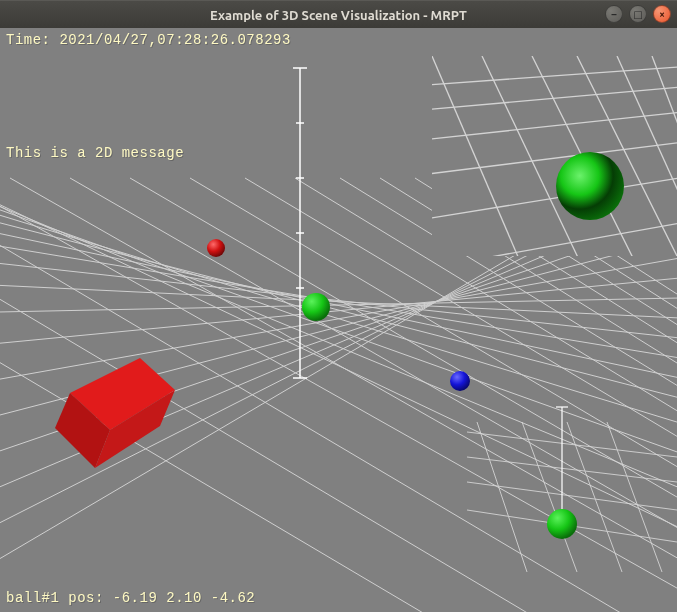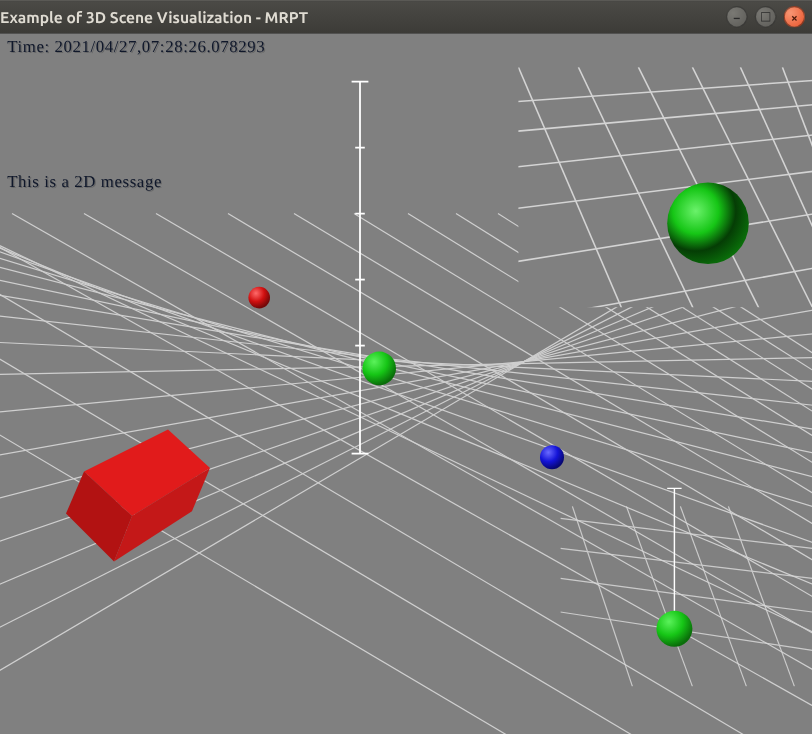--- a/index.html
+++ b/index.html
@@ -9,20 +9,21 @@
     width: 677px;
     height: 612px;
     overflow: hidden;
     position: relative;
   }
   .titlebar {
     height: 28px;
     background: linear-gradient(to bottom, #4b4a46 0%, #3c3b37 100%);
     display: flex;
     align-items: center;
+    justify-content: center;
     position: relative;
     color: #dfdbd2;
     font-size: 13px;
     font-weight: bold;
     border-top: 1px solid #5a5955;
   }
   .window-controls {
     position: absolute;
     right: 6px;
     top: 4px;
@@ -47,22 +48,22 @@
     position: absolute;
     top: 28px;
     left: 0;
     width: 677px;
     height: 584px;
     background: #808080;
     overflow: hidden;
   }
   .overlay-text {
     position: absolute;
-    color: #0f172a;
-    font-family: Liberation Serif, serif;
+    color: #fef9c3;
+    font-family: Liberation Mono, monospace;
     font-size: 14px;
     letter-spacing: 0.5px;
     text-shadow: 1px 1px 0 rgba(0,0,0,0.2);
     user-select: none;
   }
   .time-text { top: 4px; left: 6px; }
   .msg-text  { top: 86px; left: 6px; margin-top: 31px; }
   .status-text { bottom: 6px; left: 6px; }
   svg.scene { position:absolute; top:0; left:0; }
   .inset {
@@ -221,14 +222,15 @@
         <line x1="95" y1="5" x2="95" y2="125"></line>
         <line x1="89" y1="5" x2="101" y2="5"></line>
         <line x1="89" y1="125" x2="101" y2="125"></line>
       </g>
       <circle cx="95" cy="122" r="15" fill="url(#gGreen)"></circle>
     </svg>
   </div>
 
   <div class="overlay-text time-text">Time: 2021/04/27,07:28:26.078293</div>
   <div class="overlay-text msg-text">This is a 2D message</div>
+  <div class="overlay-text status-text">ball#1 pos: -6.19 2.10 -4.62</div>
 
 </div>
 
 </body></html>

